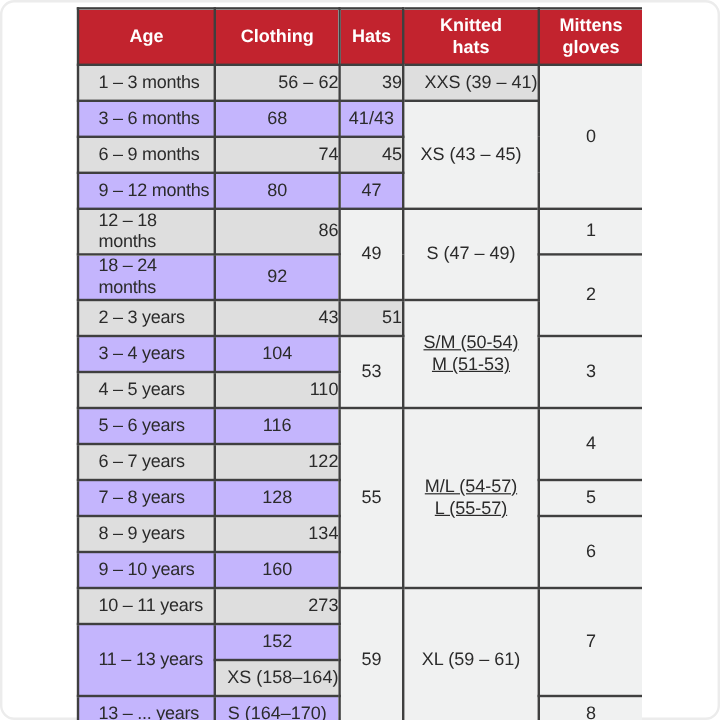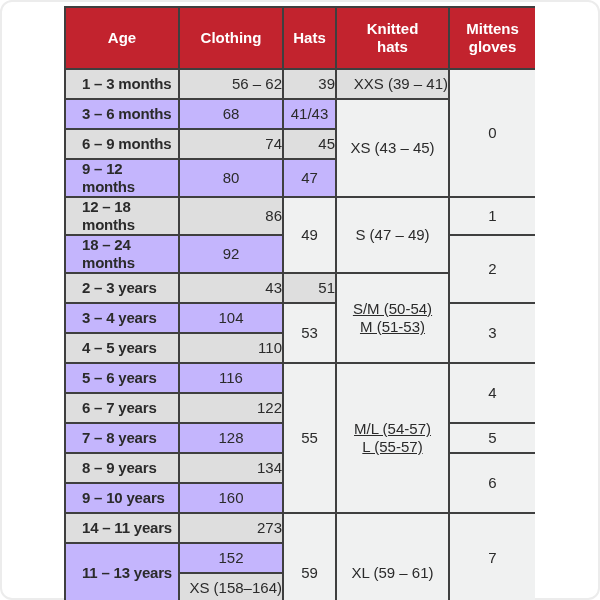--- a/index.html
+++ b/index.html
@@ -38,35 +38,35 @@
     padding: 0;
     text-align: center;
     vertical-align: middle;
     white-space: pre-line;
     font-size: 15px;
     color: #2b2b2b;
     line-height: 1.2;
     box-sizing: border-box;
     overflow: hidden;
   }
-  thead tr { height: 62px; }
+  thead tr { height: 47px; }
   tbody tr { height: 30px; }
 
   th {
     background: #c2232e;
     color: #ffffff;
     font-weight: bold;
     font-size: 15px;
   }
   th:last-child, td.mit { border-right: none; }
 
   td.age {
     text-align: left;
     padding-left: 16px;
-    font-weight: bold;
+    font-weight: normal;
     font-size: 15px;
     letter-spacing: -0.2px;
     margin-left: 16px;
   }
   .bg-g { background: #dedede; text-align: right; }
   .bg-w { background: #c4b5fd; }
   .bg-l { background: #f0f1f1; }
 
   span.two-line {
     display: inline-block;
@@ -172,21 +172,21 @@
     <tr>
       <td class="age bg-g">8 – 9 years</td>
       <td class="bg-g">134</td>
       <td class="bg-l mit" rowspan="2">6</td>
     </tr>
     <tr>
       <td class="age bg-w">9 – 10 years</td>
       <td class="bg-w">160</td>
     </tr>
     <tr>
-      <td class="age bg-g">14 – 11 years</td>
+      <td class="age bg-g">10 – 11 years</td>
       <td class="bg-g">273</td>
       <td class="bg-l" rowspan="4">59</td>
       <td class="bg-l" rowspan="4">XL (59 – 61)</td>
       <td class="bg-l mit" rowspan="3">7</td>
     </tr>
     <tr>
       <td class="age bg-w" rowspan="2">11 – 13 years</td>
       <td class="bg-w">152</td>
     </tr>
     <tr>

